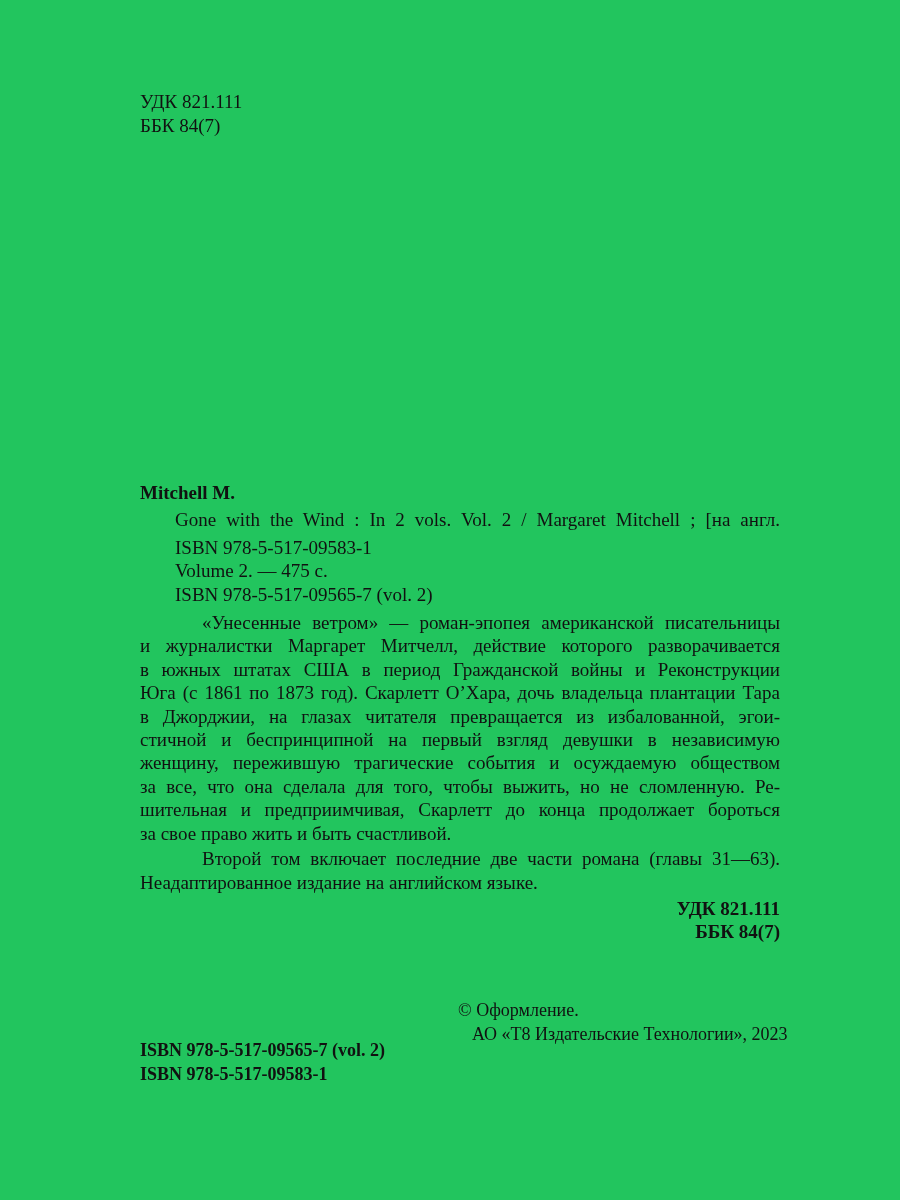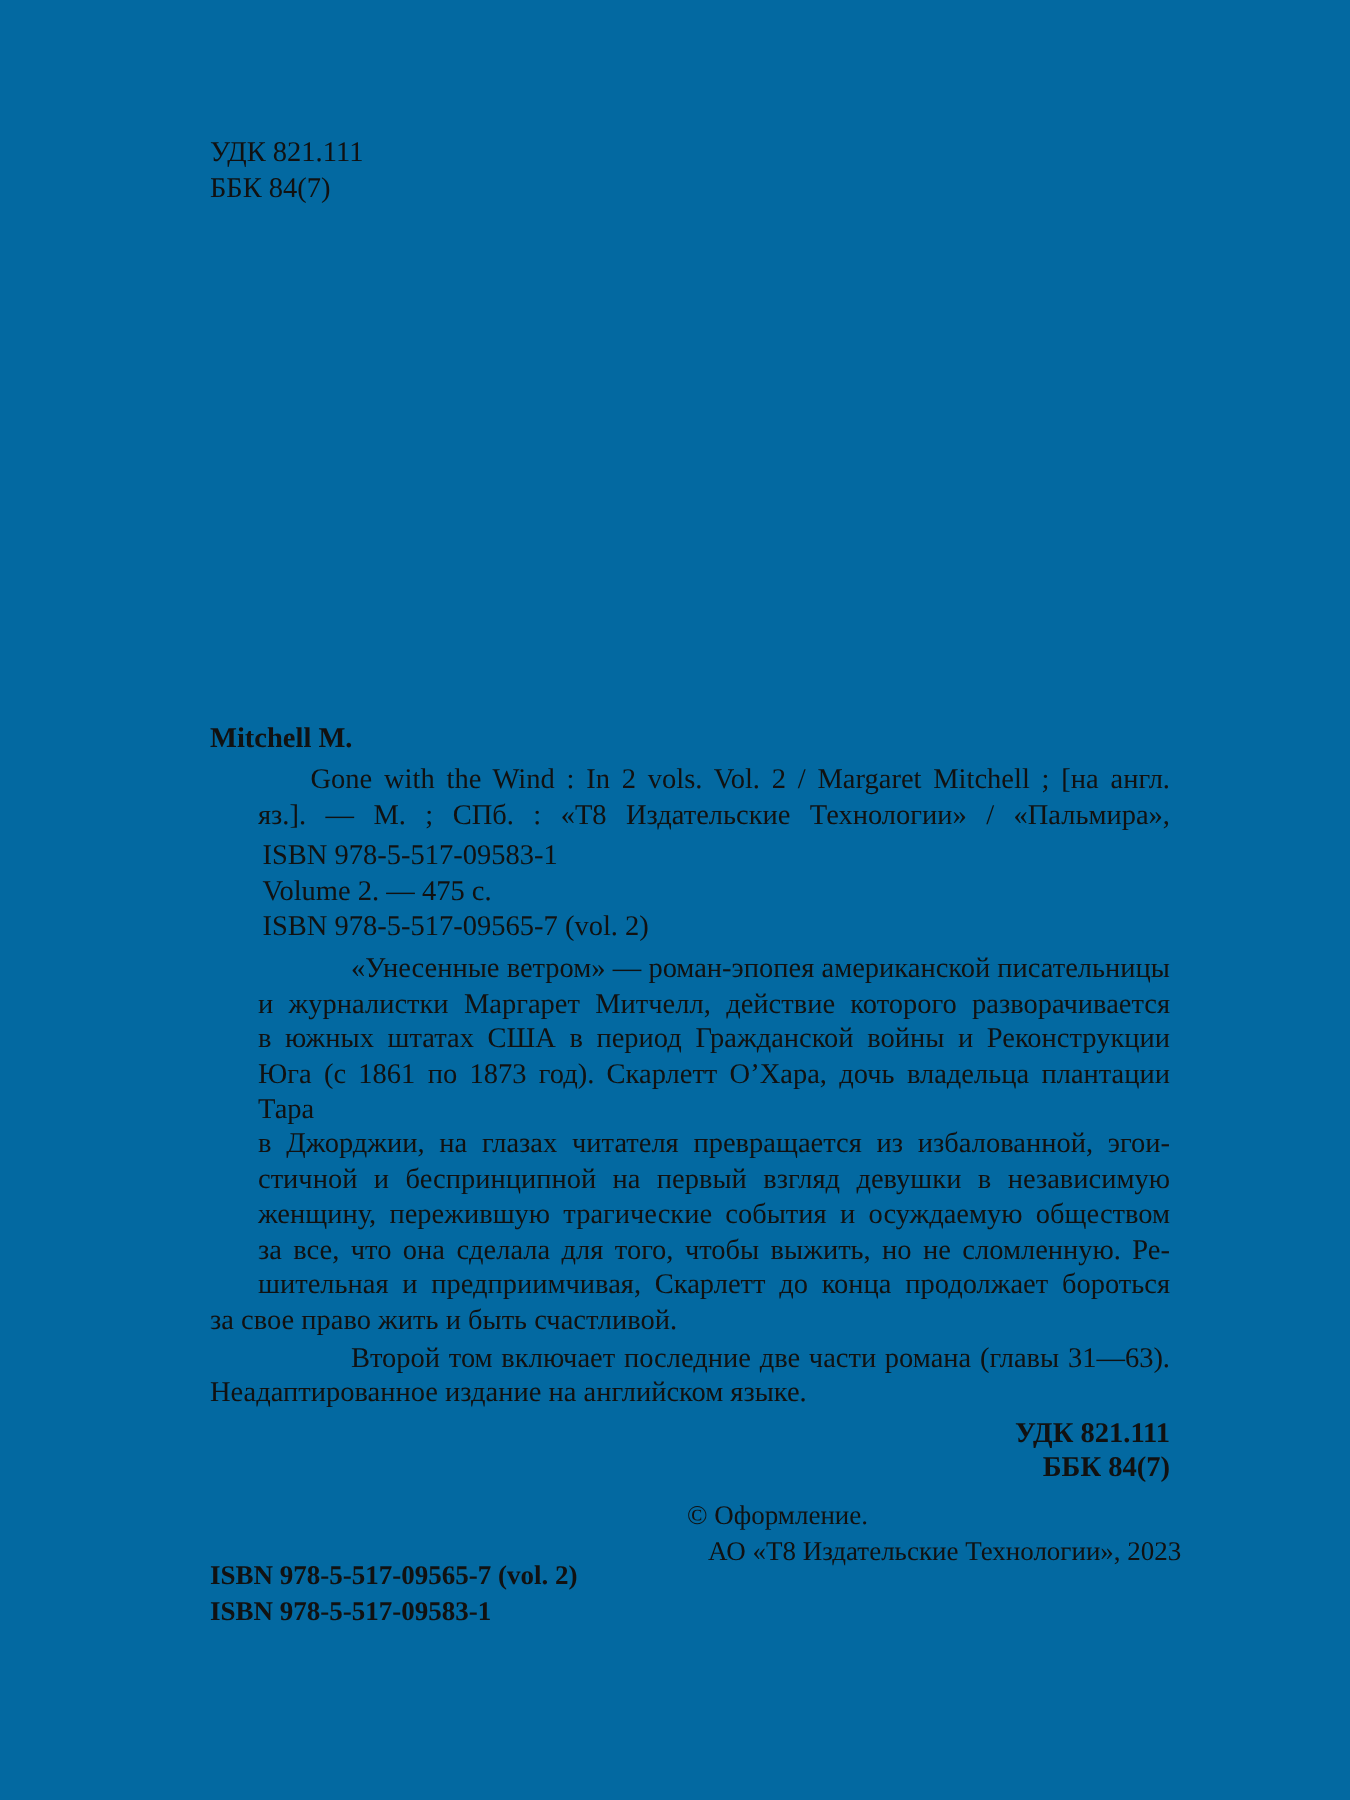--- a/index.html
+++ b/index.html
@@ -11,21 +11,21 @@
     height: 1200px;
     background: #ffffff;
     color: #111111;
     font-family: "Liberation Serif", "DejaVu Serif", serif;
     position: relative;
     overflow: hidden;
   }
   .sheet {
     position: absolute;
     inset: 0;
-    background: #0369a1;
+    background: #22c55e;
     padding-left: 32px;
   }
   .top-codes {
     position: absolute;
     left: 140px;
     top: 90px;
     font-size: 19px;
     line-height: 23.5px;
     white-space: nowrap;
   }
@@ -36,21 +36,20 @@
     width: 640px;
     font-size: 19px;
     line-height: 23.4px;
   }
   .heading {
     font-weight: bold;
   }
   .jline {
     text-align: justify;
     text-align-last: justify;
-    margin-left: 32px;
   }
   .indent-sm { padding-left: 35px; }
   .indent-lg { padding-left: 62px; }
   .bib { margin-top: 4px; }
   .edition { margin-top: 4px; padding-left: 35px; }
   .annotation { margin-top: 5px; }
   .note { margin-top: 2px; }
   .bottom-codes {
     margin-top: 3px;
     text-align: right;
@@ -83,21 +82,20 @@
   <div class="top-codes">
     <div>УДК 821.111</div>
     <div>ББК 84(7)</div>
   </div>
 
   <div class="card">
     <div class="heading">Mitchell M.</div>
 
     <div class="bib">
       <div class="jline indent-sm">Gone with the Wind : In 2 vols. Vol. 2 / Margaret Mitchell ; [на англ.</div>
-      <div class="jline">яз.]. — М. ; СПб. : «Т8 Издательские Технологии» / «Пальмира»,</div>
     </div>
 
     <div class="edition">
       <div>ISBN 978-5-517-09583-1</div>
       <div>Volume 2. — 475 с.</div>
       <div>ISBN 978-5-517-09565-7 (vol. 2)</div>
     </div>
 
     <div class="annotation">
       <div class="jline indent-lg">«Унесенные ветром» — роман-эпопея американской писательницы</div>

